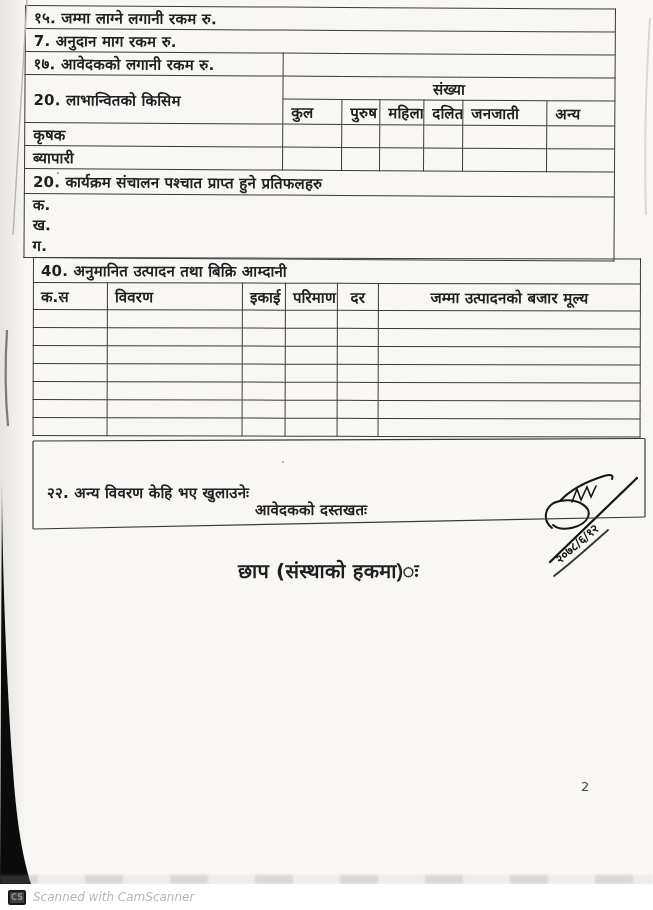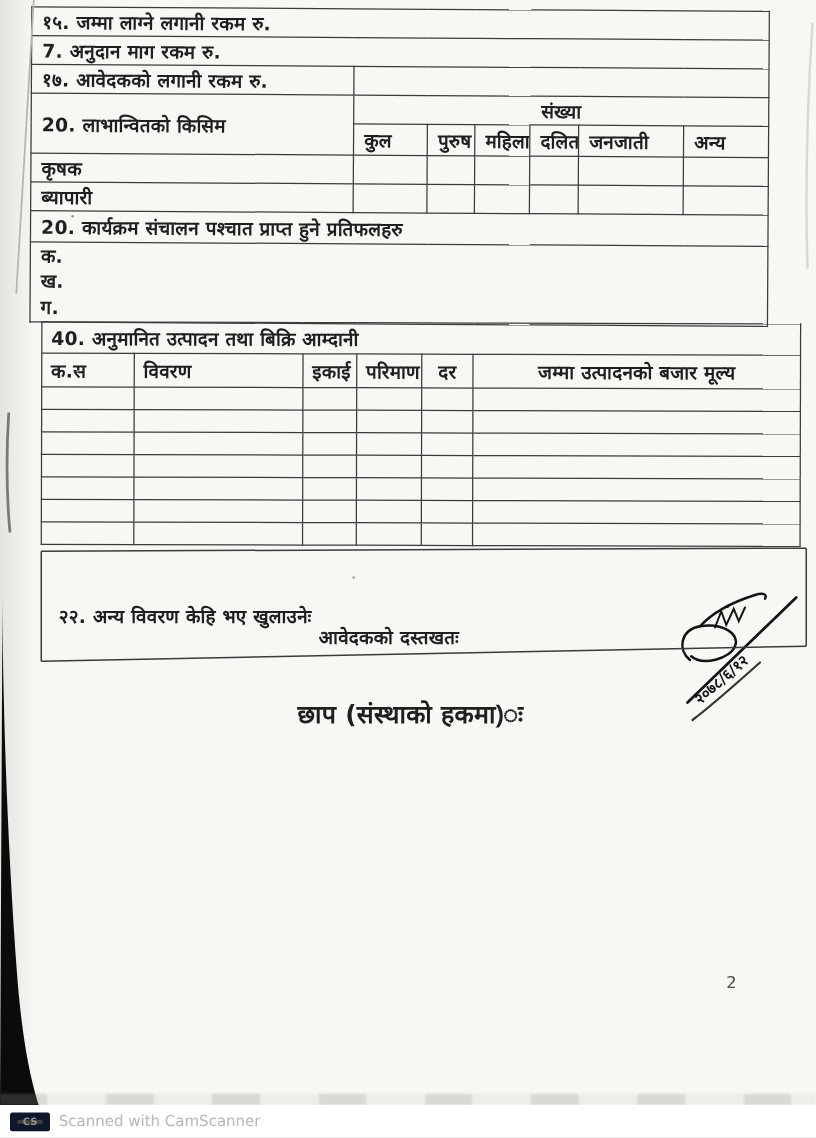--- a/index.html
+++ b/index.html
@@ -69,25 +69,25 @@
     position:absolute; left:0; bottom:26px; width:653px; height:9px;
     background:repeating-linear-gradient(90deg,
       rgba(140,138,134,.28) 0 38px, rgba(160,158,154,.10) 38px 85px);
     filter:blur(1px);
   }
   .footer {
     position:absolute; left:0; bottom:0; width:653px; height:26px;
     background:#ffffff; display:flex; align-items:center; gap:7px; padding-left:8px;
   }
   .cs-icon {
-    width:32px; height:15px; border:6px solid #0f172a; border-radius:2px;
+    width:18px; height:15px; border:2px solid #0f172a; border-radius:2px;
     color:#8f8f8f; font-size:8px; font-weight:bold;
     display:flex; align-items:center; justify-content:center; background:#404040;
   }
-  .footer-text { color:#b6b6b6; font-size:12px; }
+  .footer-text { color:#b6b6b6; font-size:12px;font-style:italic; }
 </style>
 </head>
 <body>
 
 <div class="page">
 
   <div class="left-shade"></div>
 
   <table class="form1 deva">
     <colgroup>

